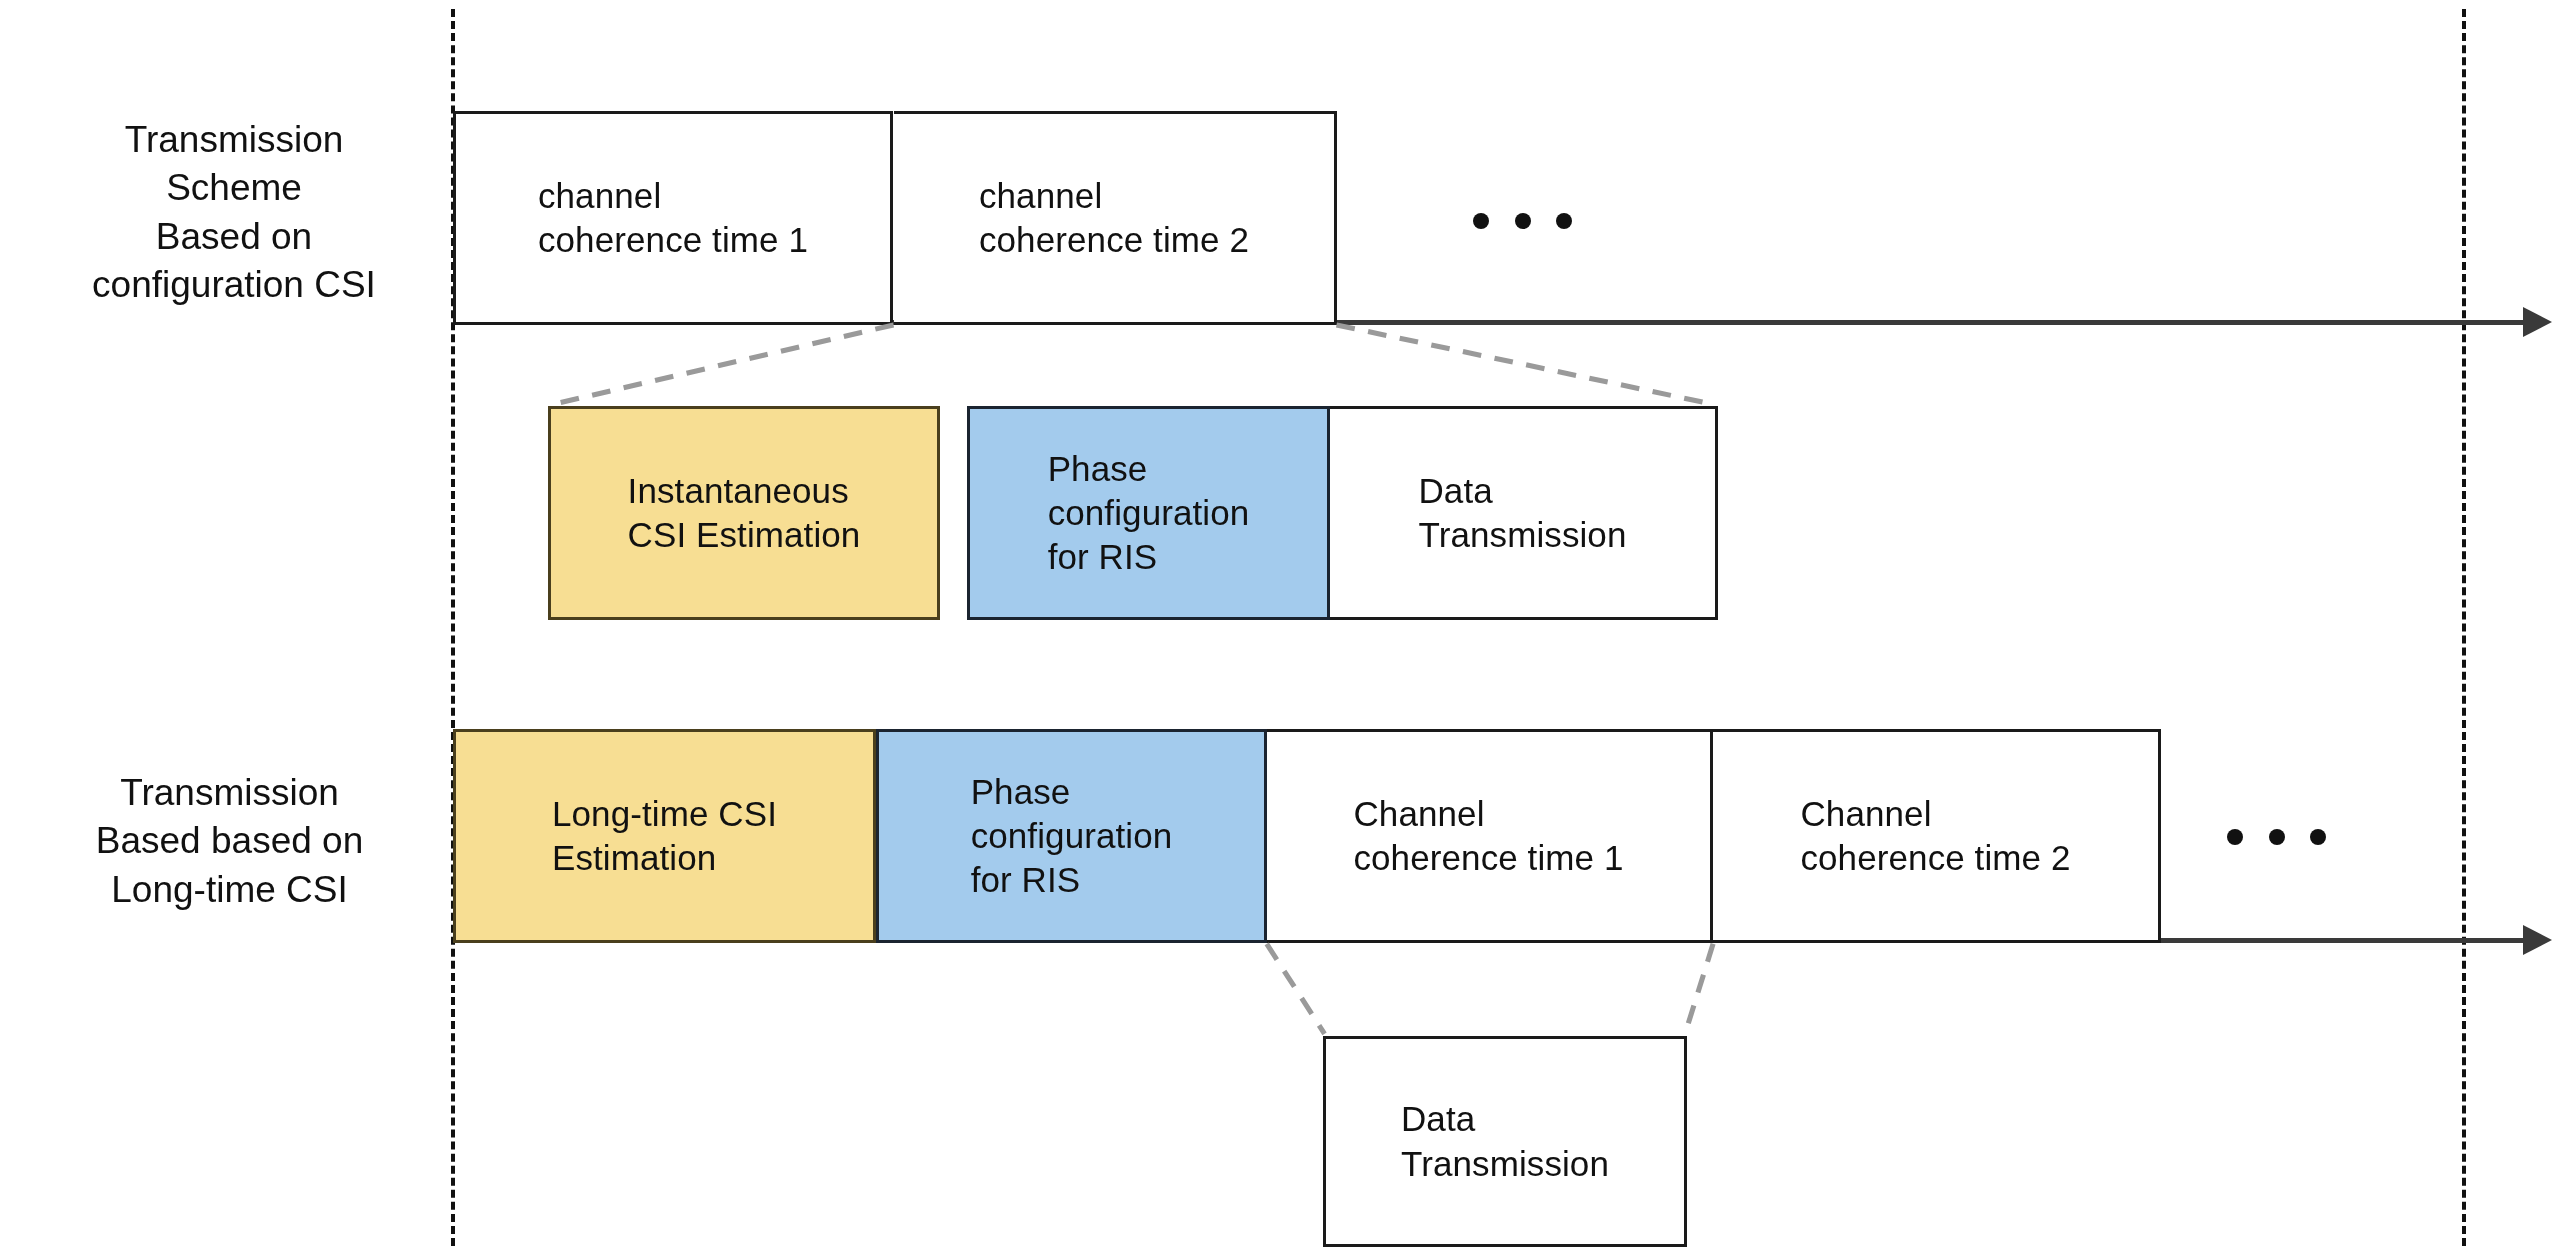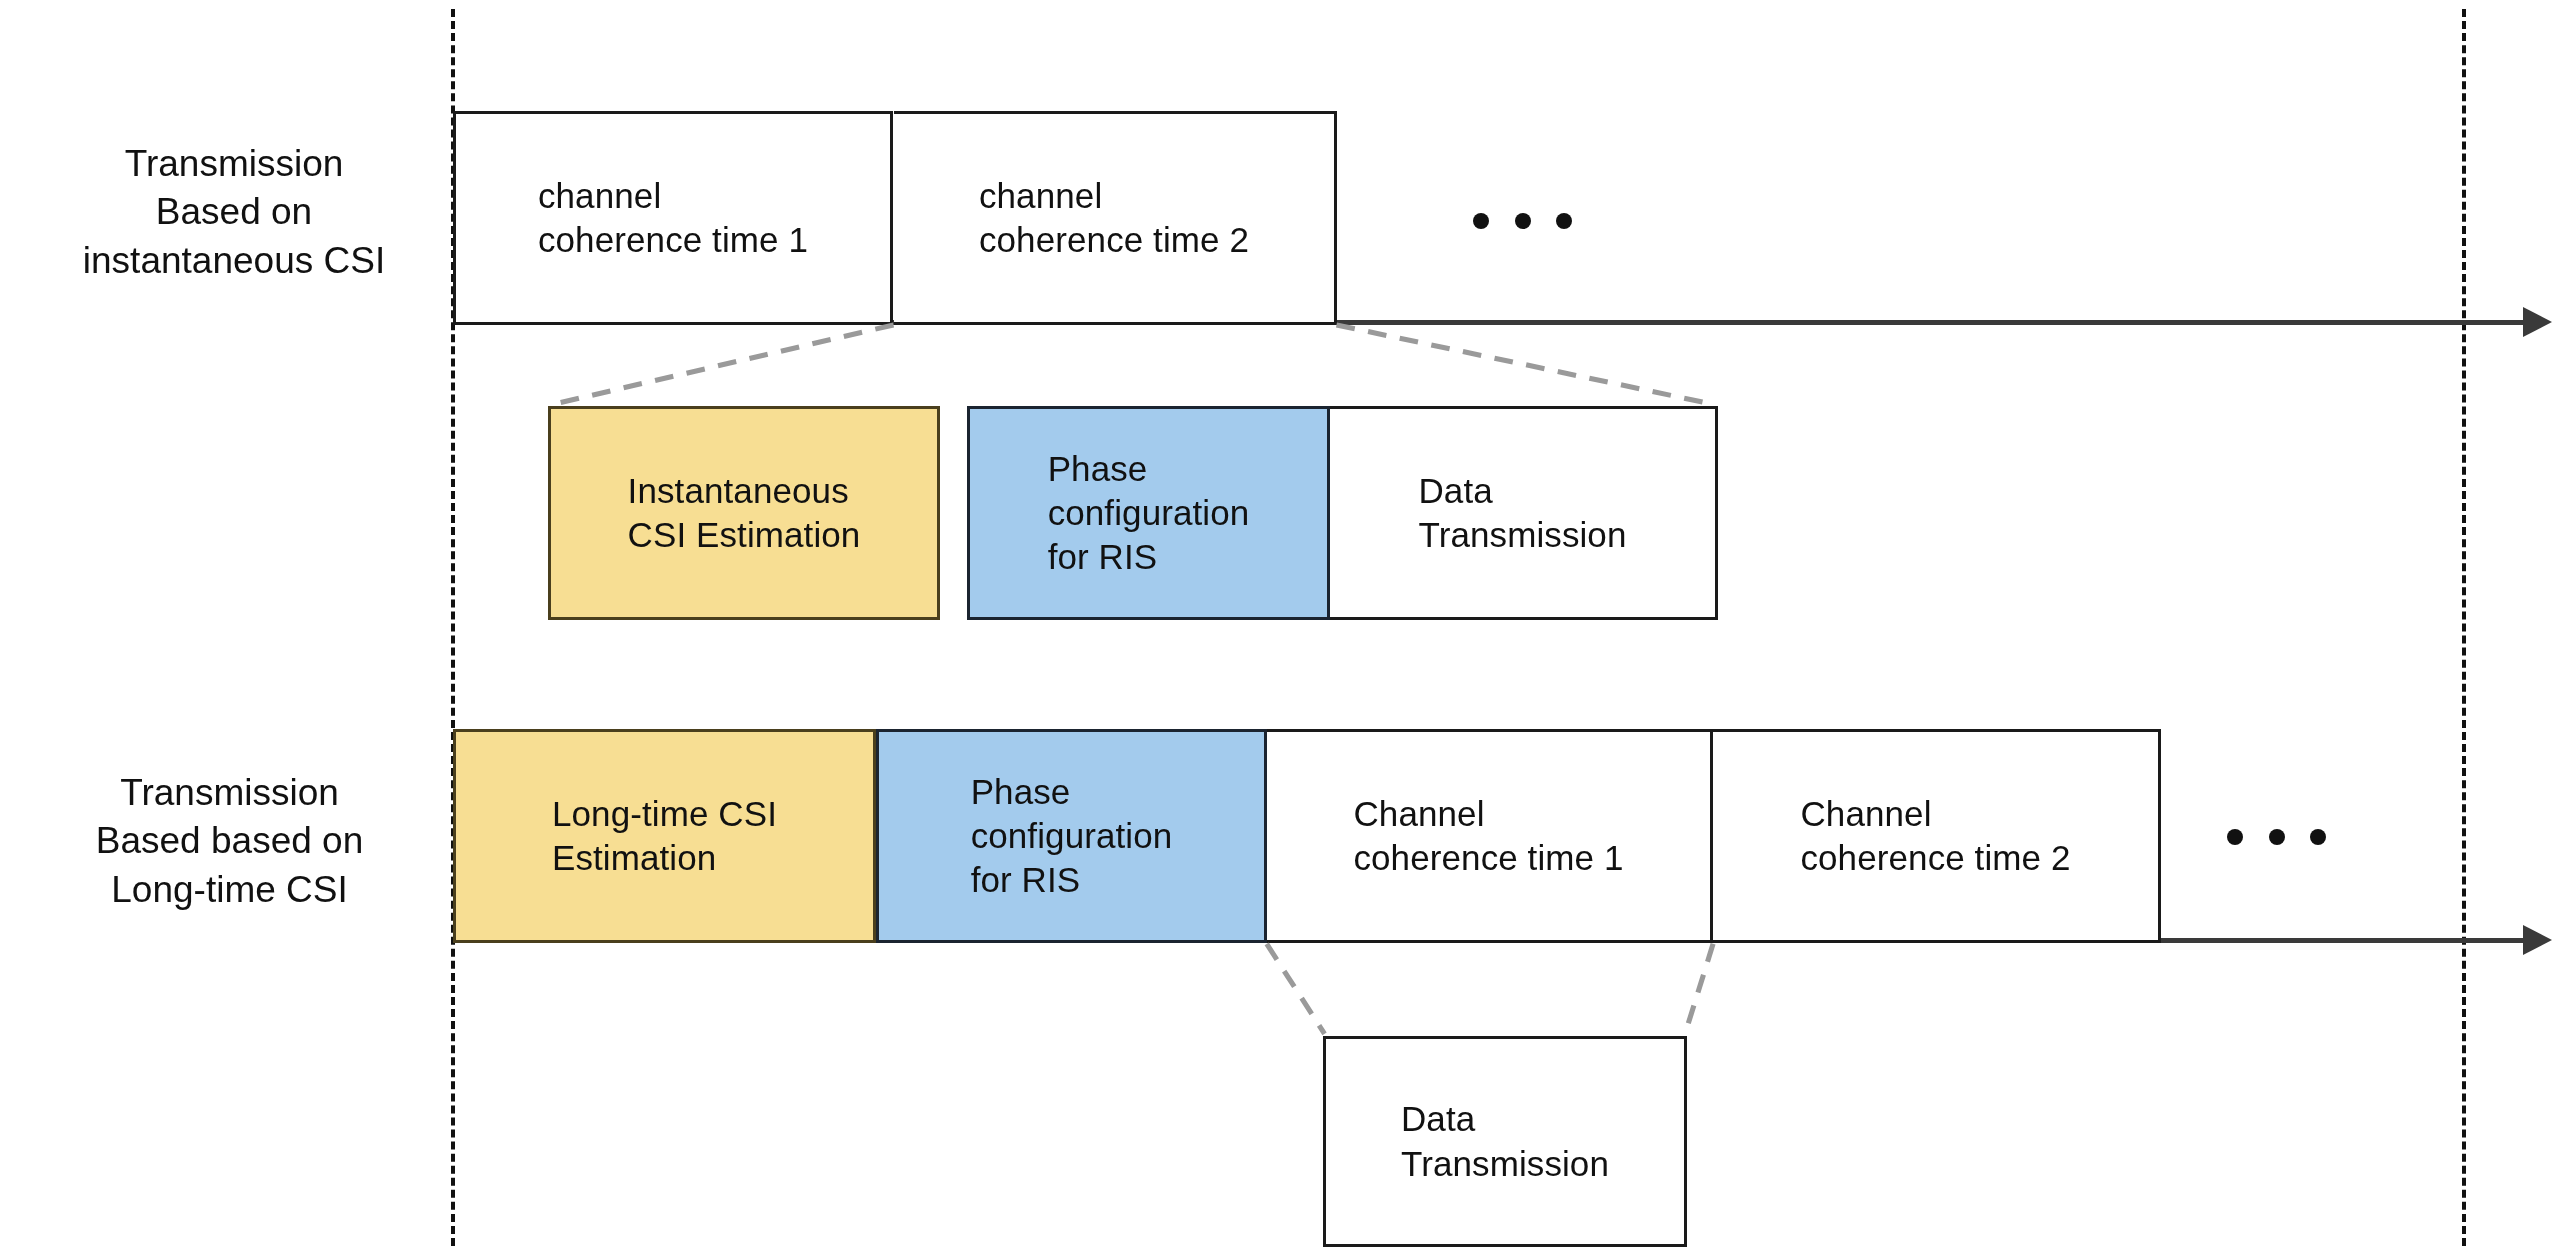--- a/index.html
+++ b/index.html
@@ -92,22 +92,23 @@
 </head>
 <body>
 
 <div id="canvas">
 
   <div class="abs vdash" style="left:451px; top:8.5px; height:1237px;"></div>
   <div class="abs vdash" style="left:2462px; top:8.5px; height:1237px;"></div>
 
   <div class="abs caption" style="left:34px; top:85px; width:400px; height:255px;">
     <span>Transmission</span>
+    <span>Scheme</span>
     <span>Based on</span>
-    <span>instantaneous CSI</span>
+    <span>configuration CSI</span>
   </div>
 
   <div class="abs axis-line" style="left:453px; top:320px; width:2093px;"></div>
   <div class="abs axis-head" style="left:2523px; top:307px;"></div>
 
   <div class="abs blk" style="left:453px; top:111px; width:440px; height:214px;">
     <span class="txt">
       <span>channel</span><br>
       <span>coherence time 1</span>
     </span>

